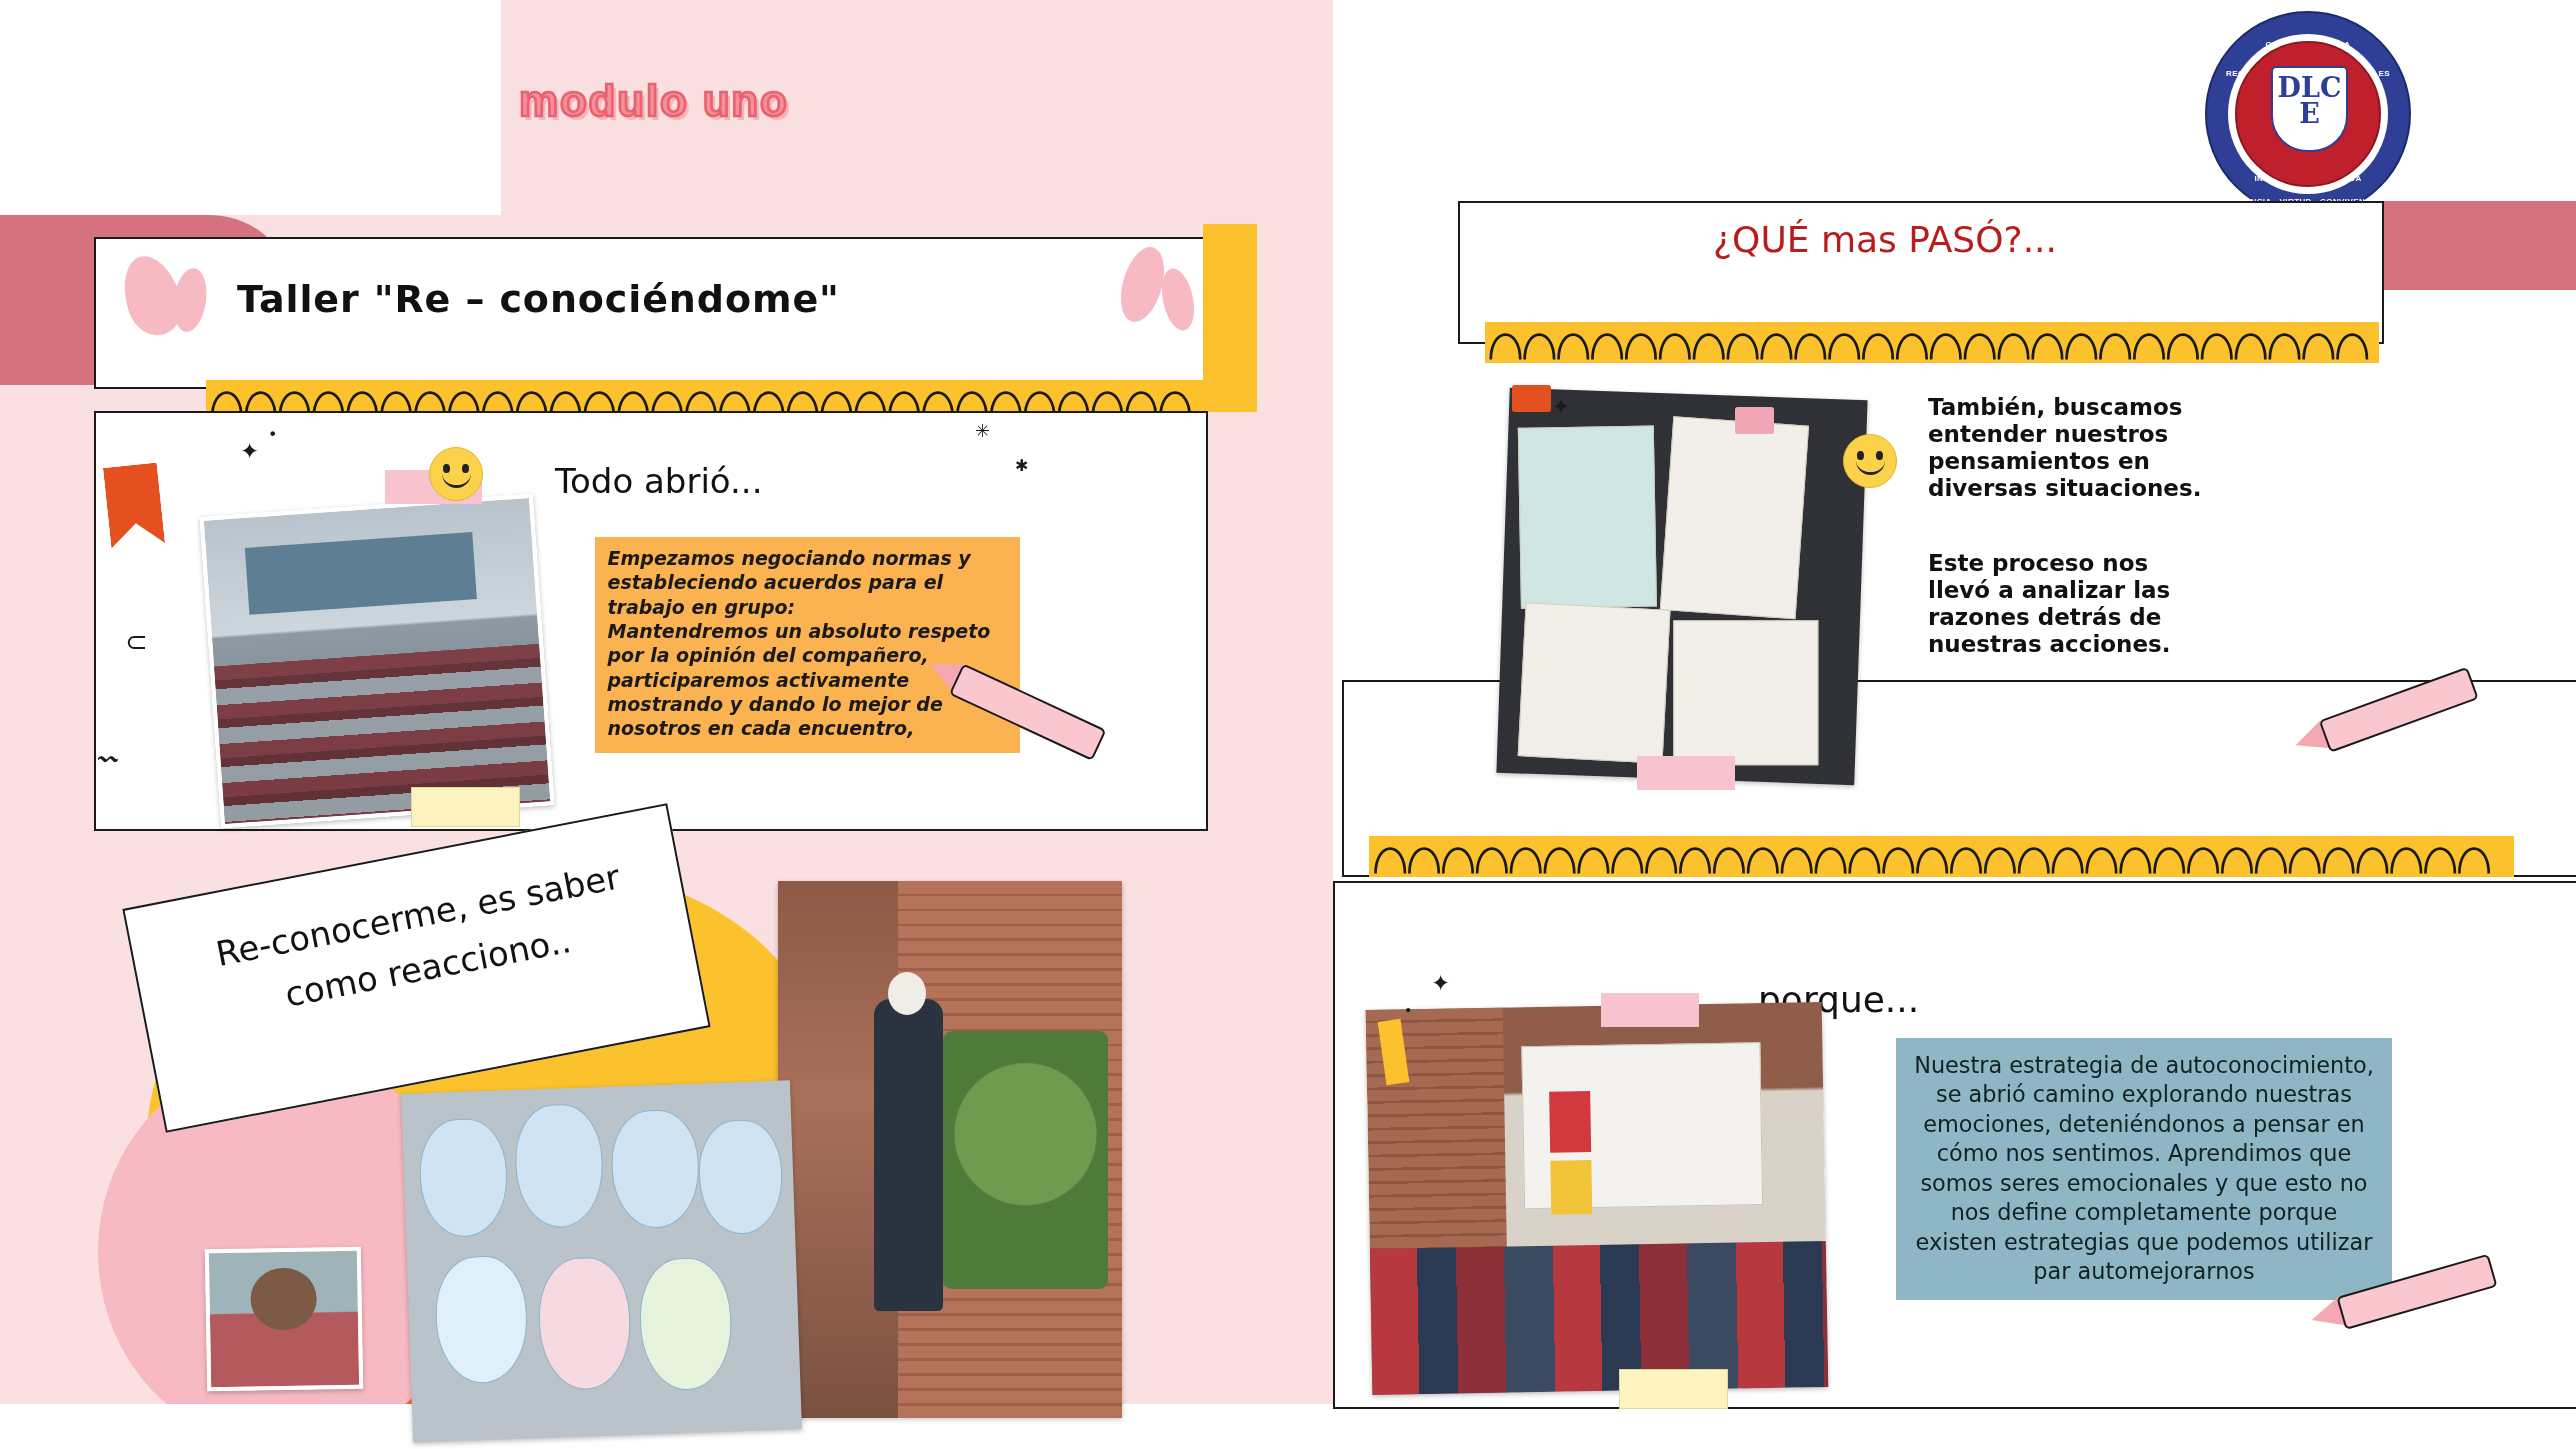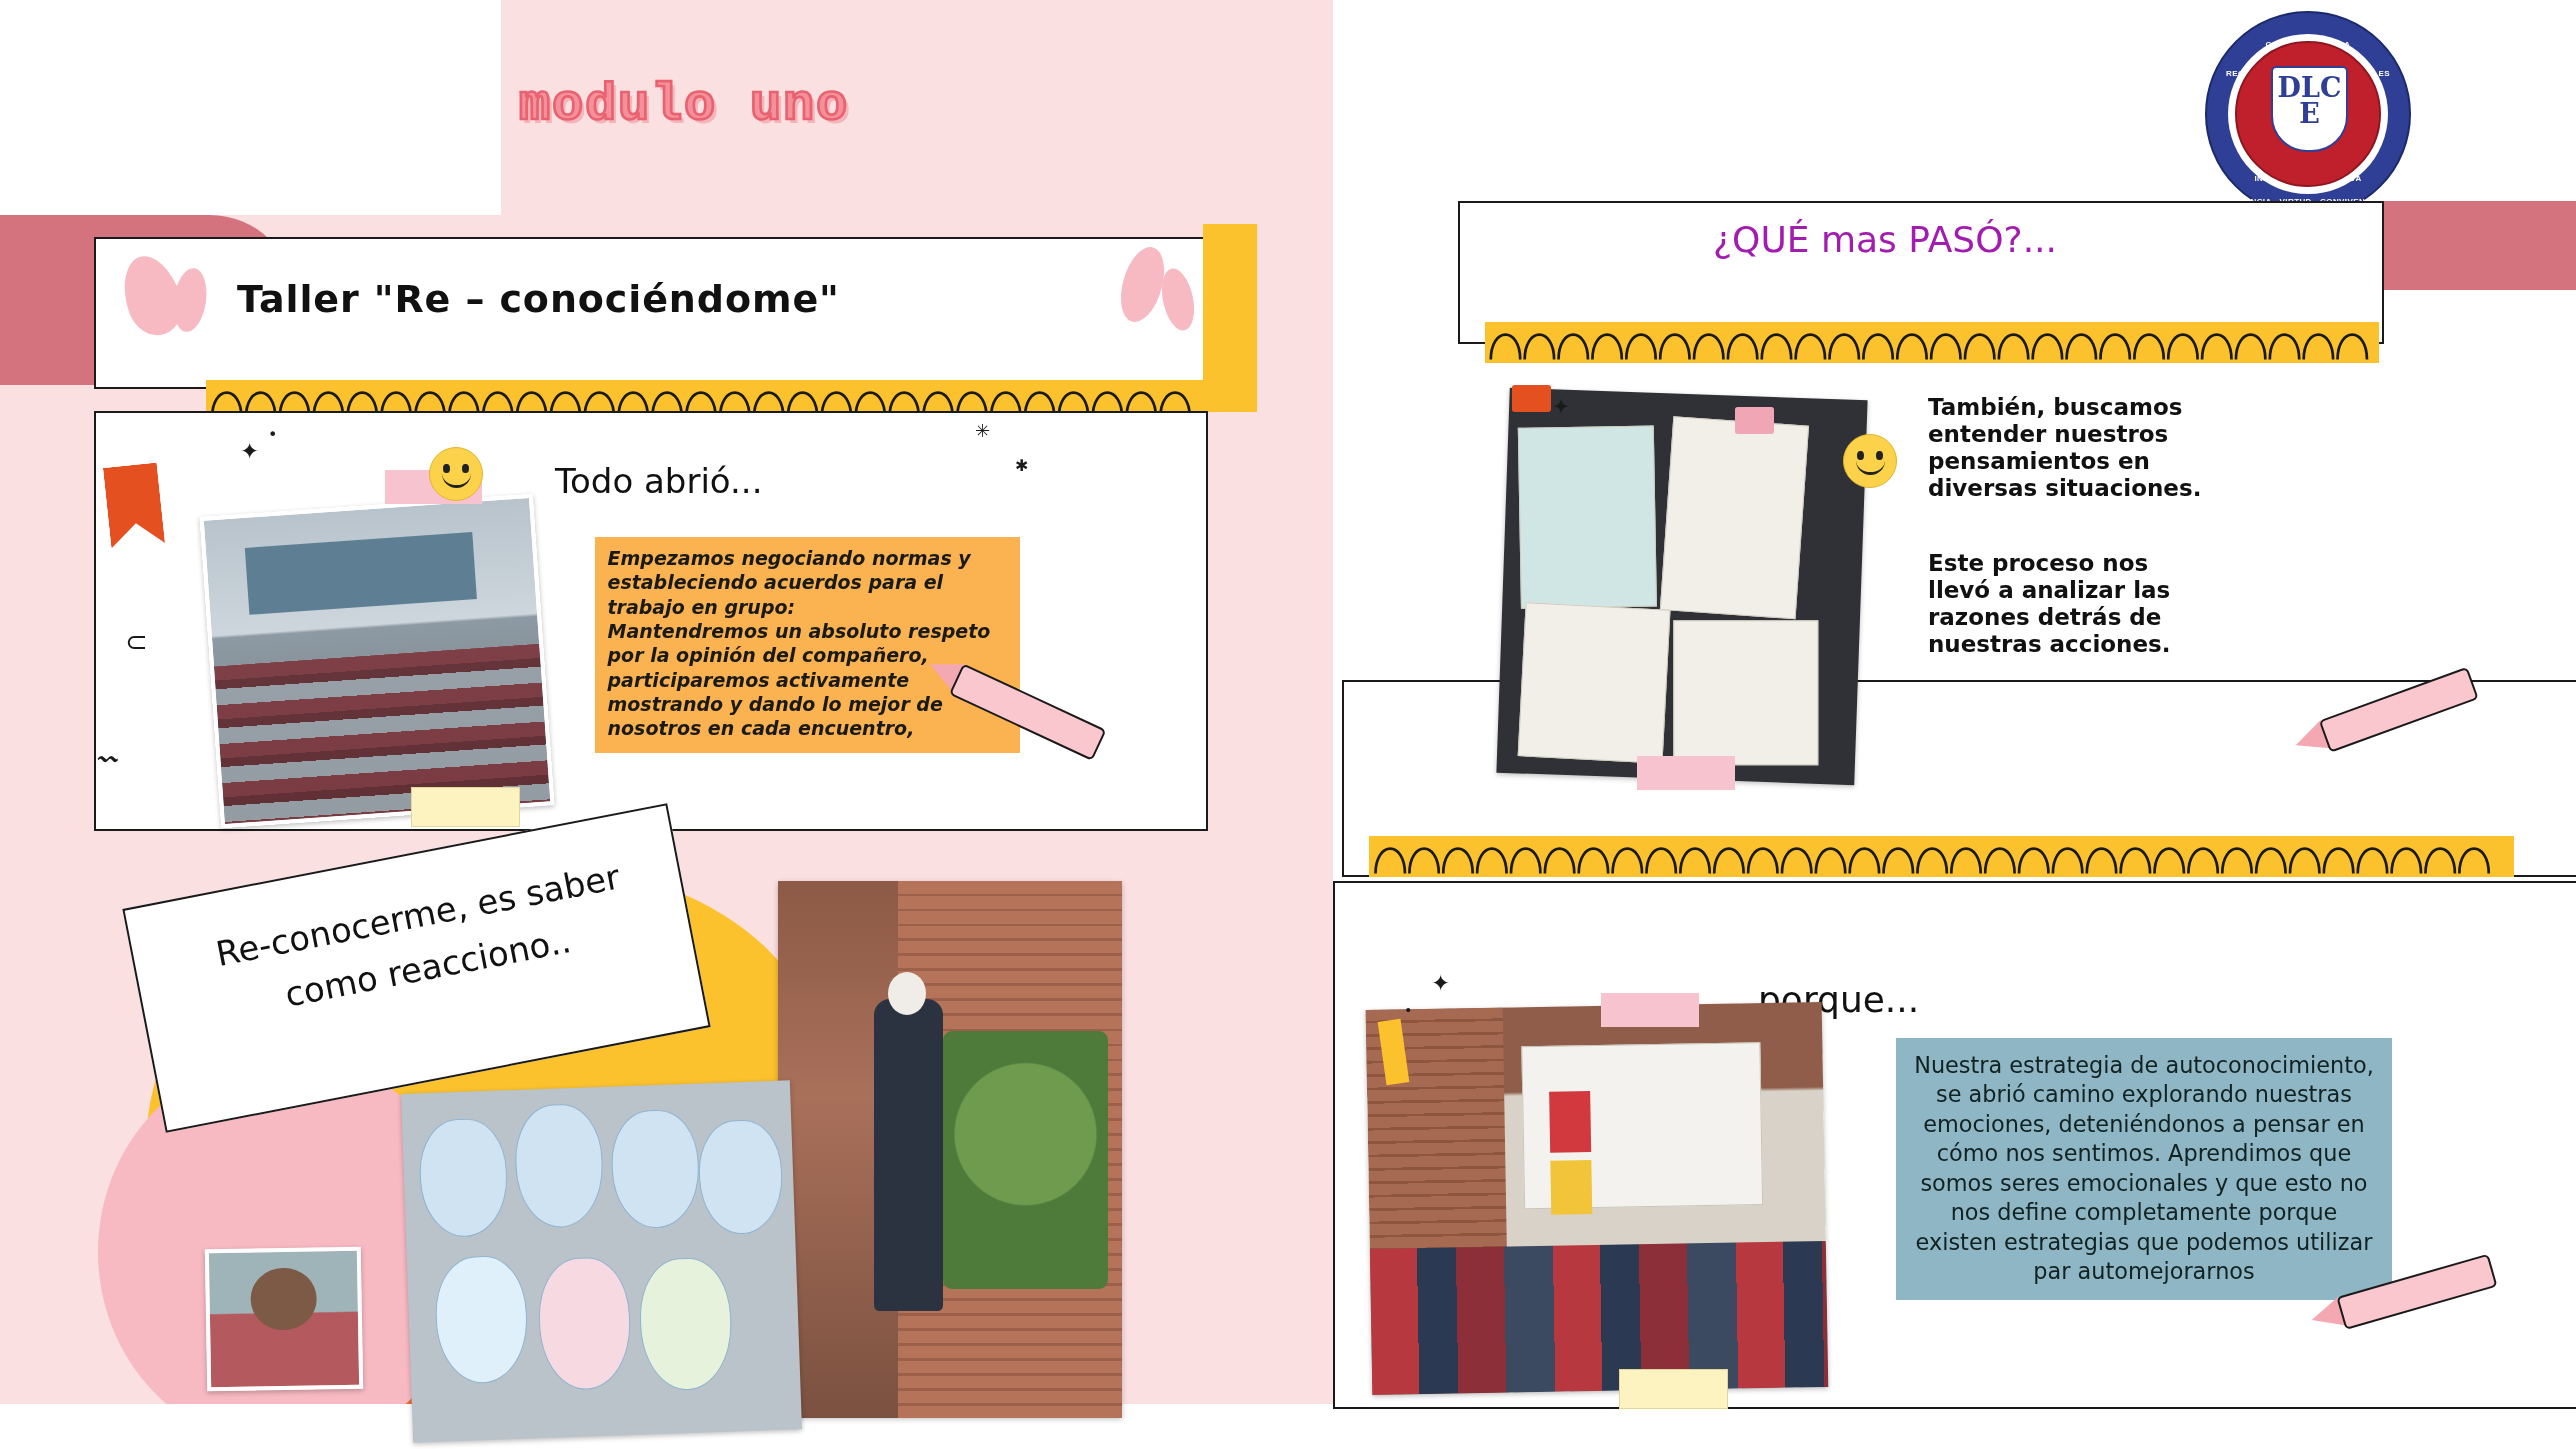--- a/index.html
+++ b/index.html
@@ -77,23 +77,23 @@
     position: absolute;
     left: 0; top: 1404px;
     width: 1333px; height: 54px;
     background: #ffffff;
   }
 
   
   .module-title {
     position: absolute;
     left: 519px; top: 76px;
-    font-family: Liberation Mono, monospace;
+    font-family: Liberation Sans, sans-serif;
     font-weight: bold;
-    font-size: 52px;
+    font-size: 44px;
     letter-spacing: 1.8px;
     color: #f4909b;
     -webkit-text-stroke: 2.7px #e8636f;
     text-shadow: 3.6px 3.6px 0 rgba(232,99,111,.35);
   }
 
   
   .crest {
     position: absolute;
     left: 2205px; top: 10.7px;
@@ -179,21 +179,21 @@
     left: 555px; top: 461px;
     font-size: 34px;
     font-family: "DejaVu Sans", sans-serif;
     color: #111;
   }
   .que-mas-paso {
     position: absolute;
     left: 1713px; top: 219px;
     font-size: 36px;
     font-family: "DejaVu Sans", sans-serif;
-    color: #a21caf;
+    color: #b91c1c;
   }
   .luego {
     position: absolute;
     left: 1758px; top: 979px;
     font-size: 36px;
     font-family: "DejaVu Sans", sans-serif;
     color: #111;
   }
 
   .orange-note {

